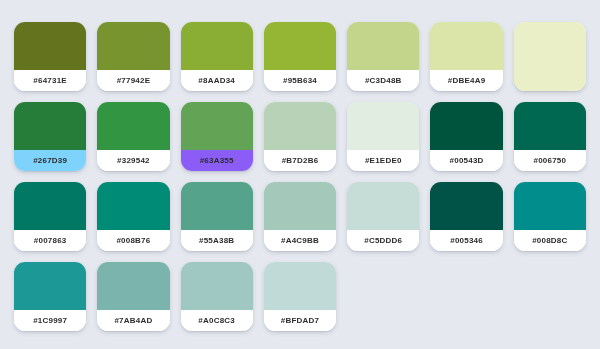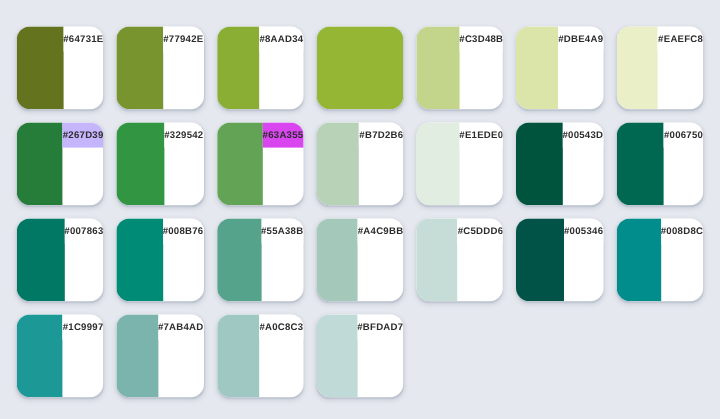--- a/index.html
+++ b/index.html
@@ -25,21 +25,21 @@
     grid-template-columns: repeat(7, 1fr);
     grid-template-rows: repeat(4, 1fr);
     column-gap: 11px;
     row-gap: 11px;
     background: #e5e8ee;
   }
 
   .swatch-card {
     position: relative;
     display: flex;
-    flex-direction: row;
+    flex-direction: column;
     border-radius: 11px;
     overflow: hidden;
     background: #ffffff;
     box-shadow: 0 2px 4px rgba(80, 95, 125, 0.20),
                 0 1px 1px rgba(80, 95, 125, 0.13);
   }
 
   .swatch-color {
     flex: 1 1 auto;
     width: 100%;
@@ -71,44 +71,44 @@
     <div class="swatch-card">
       <div class="swatch-color" style="background: rgb(119, 148, 46);"></div>
       <div class="swatch-label" style="background: rgb(255, 255, 255); color: rgb(44, 44, 44);">#77942E</div>
     </div>
     <div class="swatch-card">
       <div class="swatch-color" style="background: rgb(138, 173, 52);"></div>
       <div class="swatch-label" style="background: rgb(255, 255, 255); color: rgb(44, 44, 44);">#8AAD34</div>
     </div>
     <div class="swatch-card">
       <div class="swatch-color" style="background: rgb(149, 182, 52);"></div>
+      <div class="swatch-label" style="background: rgb(255, 255, 255); color: rgb(44, 44, 44);">#95B634</div>
     </div>
     <div class="swatch-card">
       <div class="swatch-color" style="background: rgb(195, 212, 139);"></div>
       <div class="swatch-label" style="background: rgb(255, 255, 255); color: rgb(44, 44, 44);">#C3D48B</div>
     </div>
     <div class="swatch-card">
       <div class="swatch-color" style="background: rgb(219, 228, 169);"></div>
       <div class="swatch-label" style="background: rgb(255, 255, 255); color: rgb(44, 44, 44);">#DBE4A9</div>
     </div>
     <div class="swatch-card">
       <div class="swatch-color" style="background: rgb(234, 239, 200);"></div>
-      <div class="swatch-label" style="background: rgb(255, 255, 255); color: rgb(44, 44, 44);">#EAEFC8</div>
     </div>
     <div class="swatch-card">
       <div class="swatch-color" style="background: rgb(38, 125, 57);"></div>
-      <div class="swatch-label" style="background: #c4b5fd; color: rgb(44, 44, 44);">#267D39</div>
+      <div class="swatch-label" style="background: #7dd3fc; color: rgb(44, 44, 44);">#267D39</div>
     </div>
     <div class="swatch-card">
       <div class="swatch-color" style="background: rgb(50, 149, 66);"></div>
       <div class="swatch-label" style="background: rgb(255, 255, 255); color: rgb(44, 44, 44);">#329542</div>
     </div>
     <div class="swatch-card">
       <div class="swatch-color" style="background: rgb(99, 163, 85);"></div>
-      <div class="swatch-label" style="background: #d946ef; color: rgb(44, 44, 44);">#63A355</div>
+      <div class="swatch-label" style="background: #8b5cf6; color: rgb(44, 44, 44);">#63A355</div>
     </div>
     <div class="swatch-card">
       <div class="swatch-color" style="background: rgb(183, 210, 182);"></div>
       <div class="swatch-label" style="background: rgb(255, 255, 255); color: rgb(44, 44, 44);">#B7D2B6</div>
     </div>
     <div class="swatch-card">
       <div class="swatch-color" style="background: rgb(225, 237, 224);"></div>
       <div class="swatch-label" style="background: rgb(255, 255, 255); color: rgb(44, 44, 44);">#E1EDE0</div>
     </div>
     <div class="swatch-card">

